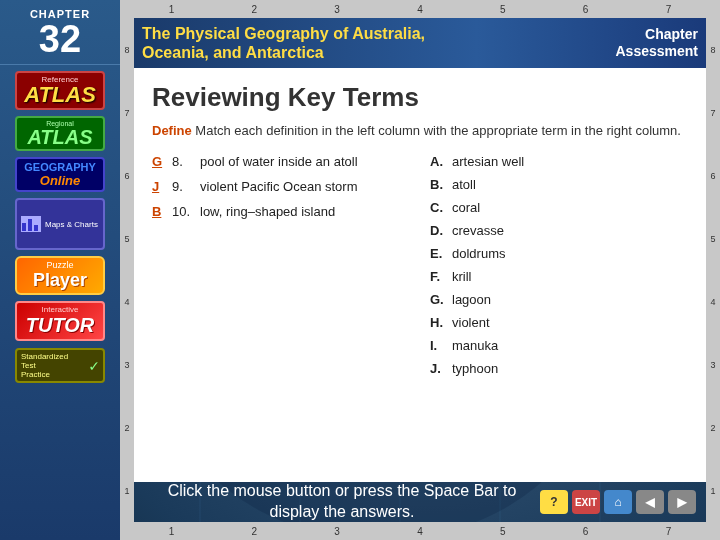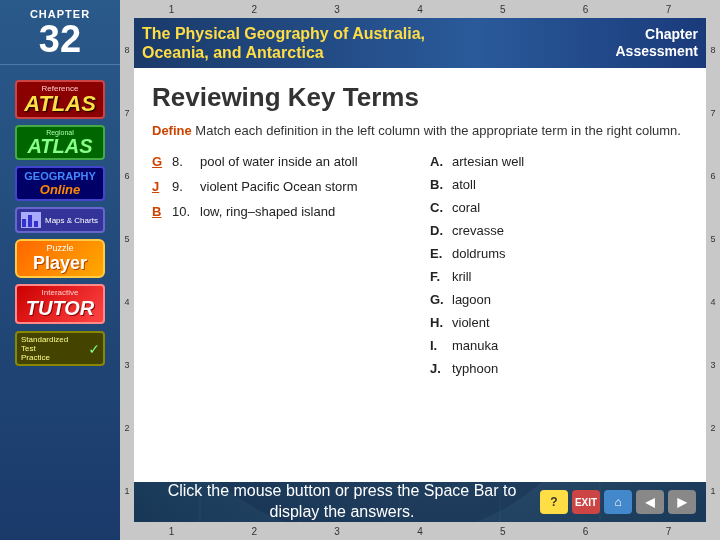--- a/index.html
+++ b/index.html
@@ -185,21 +185,21 @@
     .online-text {
       font-size: 13px;
       font-weight: bold;
       color: #ff8800;
       font-style: italic;
     }
     .sidebar-btn-maps {
       background: #333399;
       border: 2px solid #6666cc;
       border-radius: 4px;
-      padding: 3px 4px;
+      padding: 16px 4px;
       display: flex;
       align-items: center;
       gap: 4px;
     }
     .chart-icon {
       width: 20px;
       height: 16px;
       background: #aaaaff;
       display: flex;
       align-items: flex-end;
@@ -502,21 +502,21 @@
   <span>1</span>
 </div>
 
 <div class="sidebar">
 
   <div class="chapter-box">
     <div class="chapter-label">CHAPTER</div>
     <div class="chapter-number">32</div>
   </div>
 
-  <div class="sidebar-btn sidebar-btn-ref" style="margin-top:15px">
+  <div class="sidebar-btn sidebar-btn-ref" style="margin-top:6px">
     <div class="small-text">Reference</div>
     <div class="atlas-text">ATLAS</div>
   </div>
 
   <div class="sidebar-btn sidebar-btn-regional">
     <div class="regional-small">Regional</div>
     <div class="atlas-text-green">ATLAS</div>
   </div>
 
   <div class="sidebar-btn sidebar-btn-geo">

